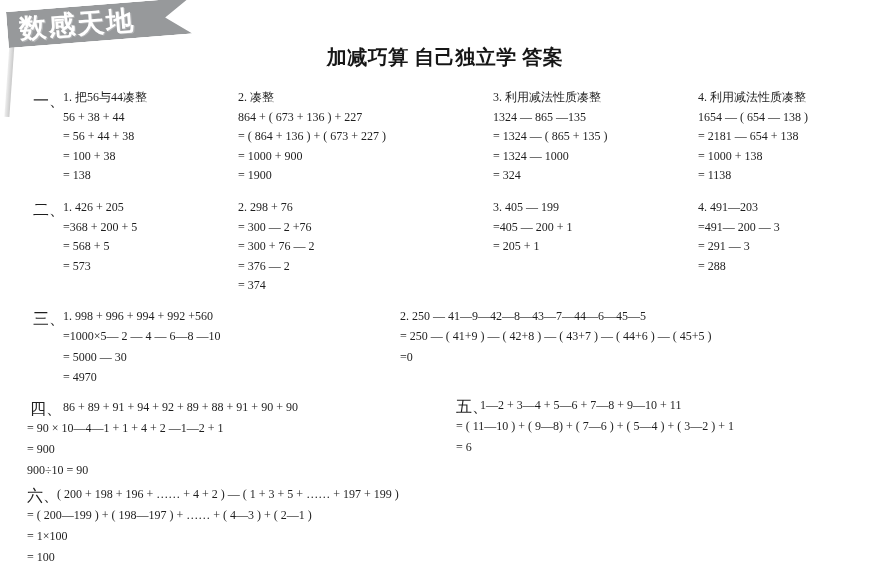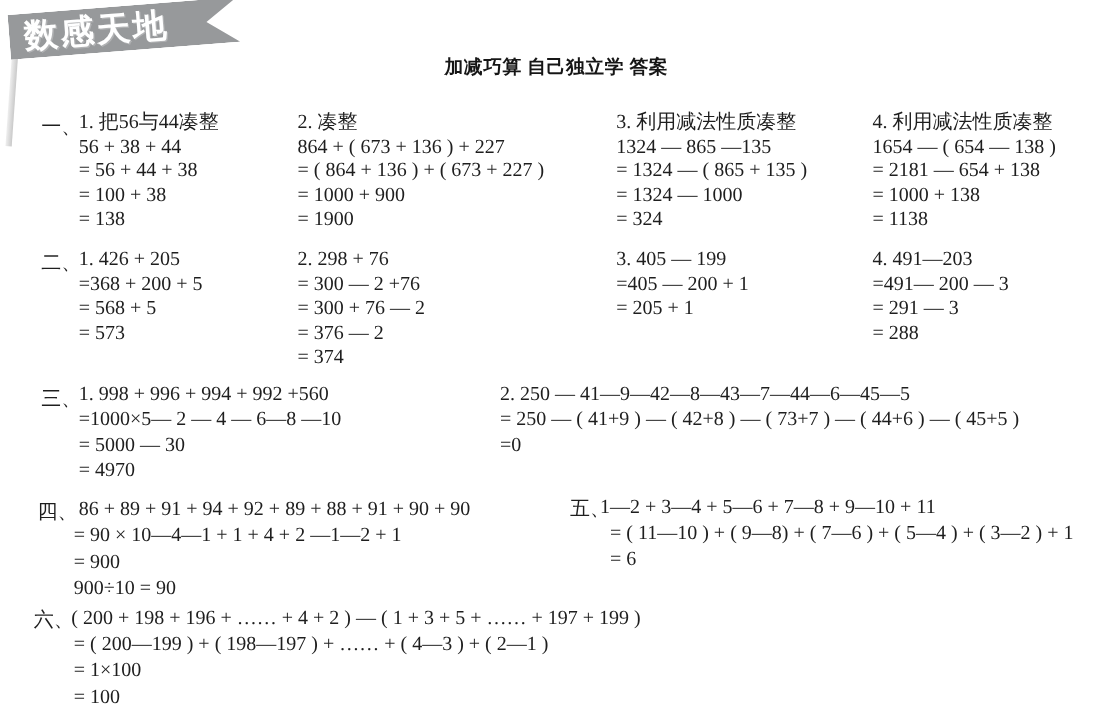--- a/index.html
+++ b/index.html
@@ -33,37 +33,37 @@
     font-weight: bold;
     font-size: 27px; line-height: 36px;
     padding-left: 12px; letter-spacing: 2px;
     text-shadow: 1px 1px 0 rgba(255,255,255,0.25);
     white-space: nowrap;
   }
   
   .page-title {
     position: absolute; top: 44px; left: 0; width: 890px;
     text-align: center;
-    font-size: 15px; font-weight: bold; color: #161616;
+    font-size: 20px; font-weight: bold; color: #161616;
     letter-spacing: 0.5px;
   }
   
   .marker {
     position: absolute;
     font-size: 16px; color: #1e1e1e;
     white-space: nowrap;
   }
   .block {
     position: absolute;
-    font-size: 16px;
+    font-size: 12px;
     white-space: nowrap;
   }
   .block > div { line-height: 19.6px; }
   .lh20 > div  { line-height: 20.3px; }
-  .lh21 > div  { line-height: 21px; margin-left: 32px; }
+  .lh21 > div  { line-height: 21px; }
   .ind > div:first-child { margin-left: var(--ind, 0px); }
 </style>
 </head>
 <body>
 
 <div class="pole"></div>
 <div class="flag">
   <div class="flag-label">数感天地</div>
 </div>
 
@@ -127,21 +127,21 @@
 
 <div class="marker" style="left:33px; top:309px">三、</div>
 <div class="block lh20" style="left:63px;  top:306px">
     <div>1. 998 + 996 + 994 + 992  +560</div>
     <div>=1000×5— 2 — 4 — 6—8 —10</div>
     <div>= 5000 — 30</div>
     <div>= 4970</div>
   </div>
 <div class="block lh20" style="left:400px; top:306px">
     <div>2. 250 — 41—9—42—8—43—7—44—6—45—5</div>
-    <div>= 250 — ( 41+9 ) — ( 42+8 ) — ( 73+7 ) — ( 44+6 ) — ( 45+5 )</div>
+    <div>= 250 — ( 41+9 ) — ( 42+8 ) — ( 43+7 ) — ( 44+6 ) — ( 45+5 )</div>
     <div>=0</div>
   </div>
 
 <div class="marker" style="left:30px; top:399px">四、</div>
 <div class="block lh21 ind" style="left:27px; top:397px; --ind:36px">
     <div>86 + 89 + 91 + 94 + 92 + 89 + 88 + 91 + 90 + 90</div>
     <div>= 90 × 10—4—1 + 1 + 4 + 2 —1—2 + 1</div>
     <div>= 900</div>
     <div>900÷10 = 90</div>
   </div>

